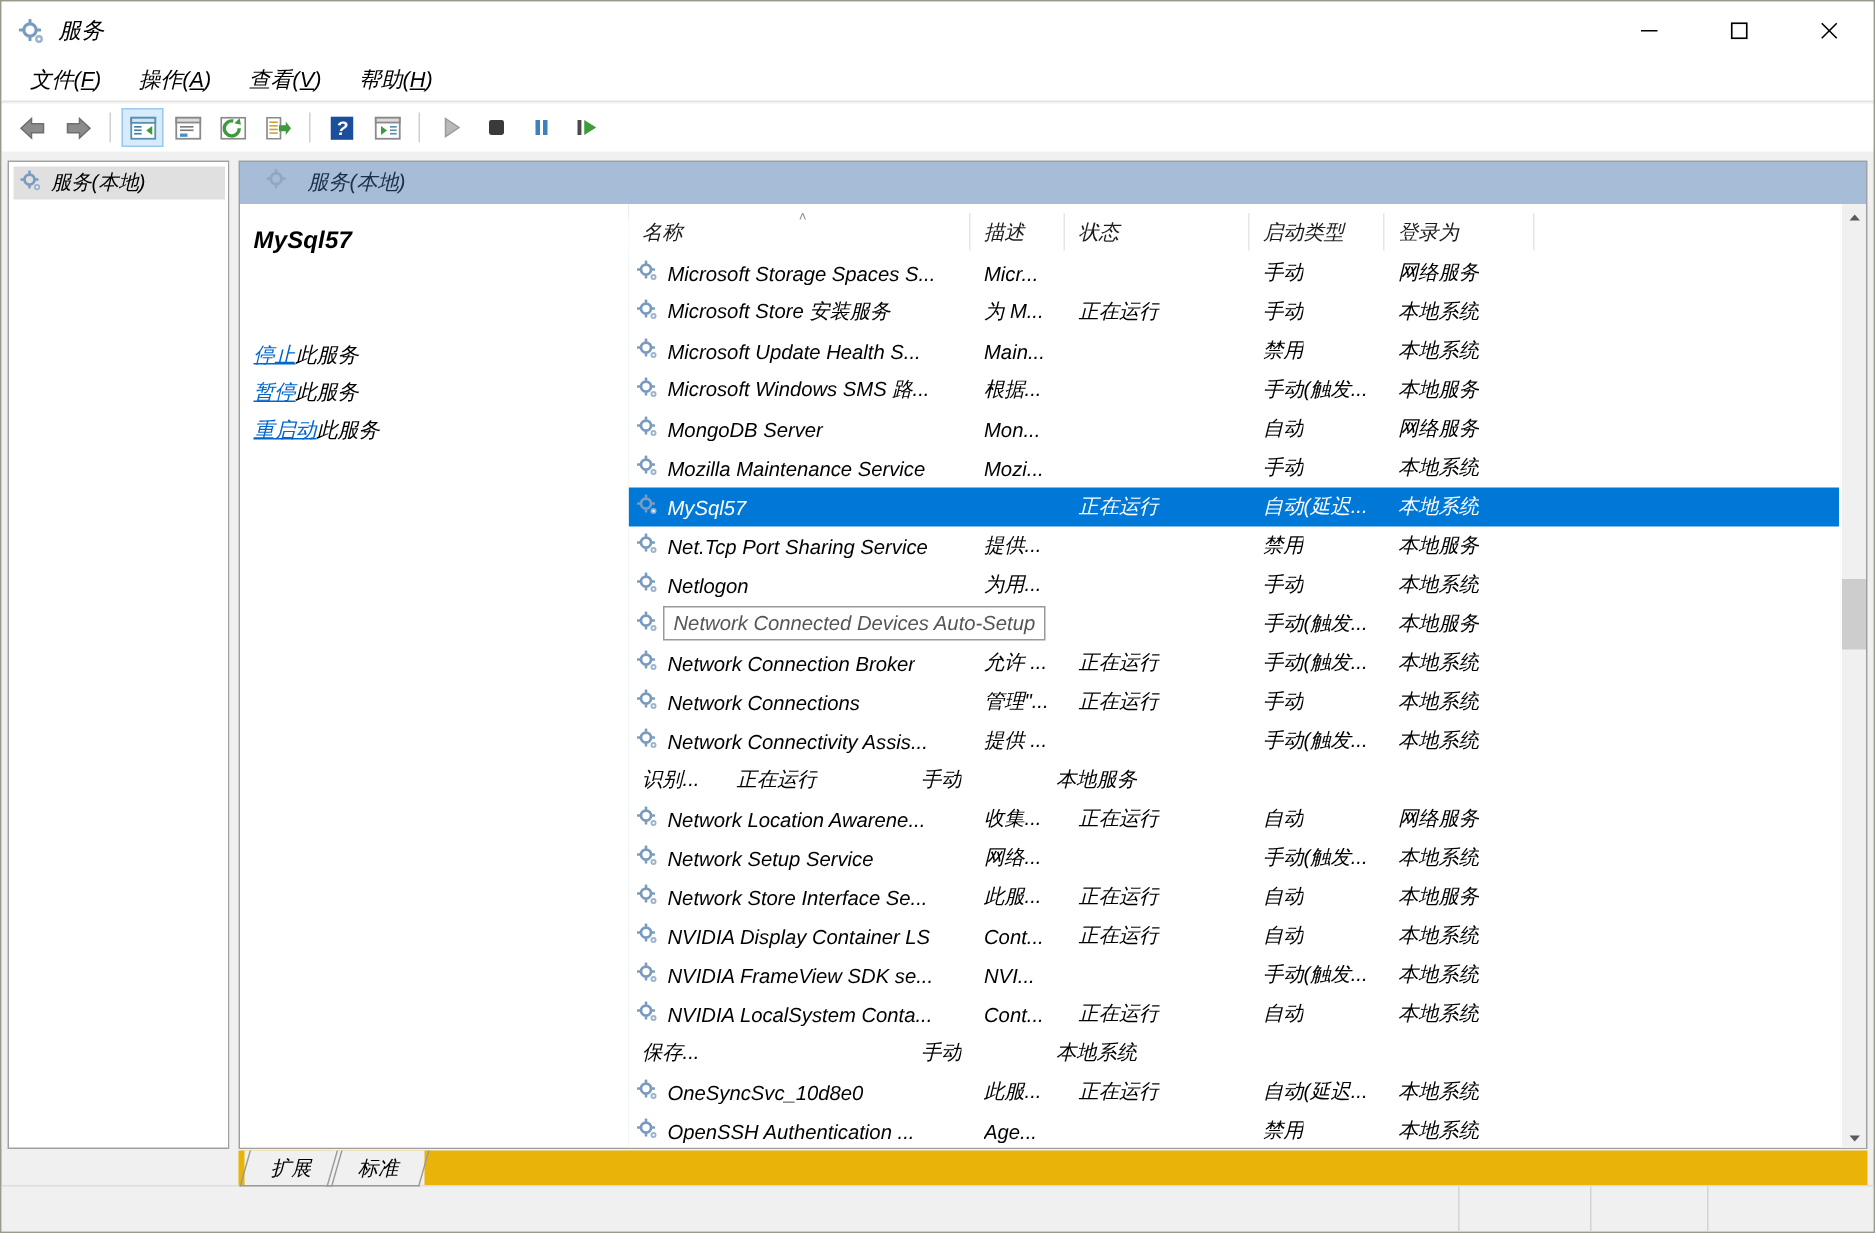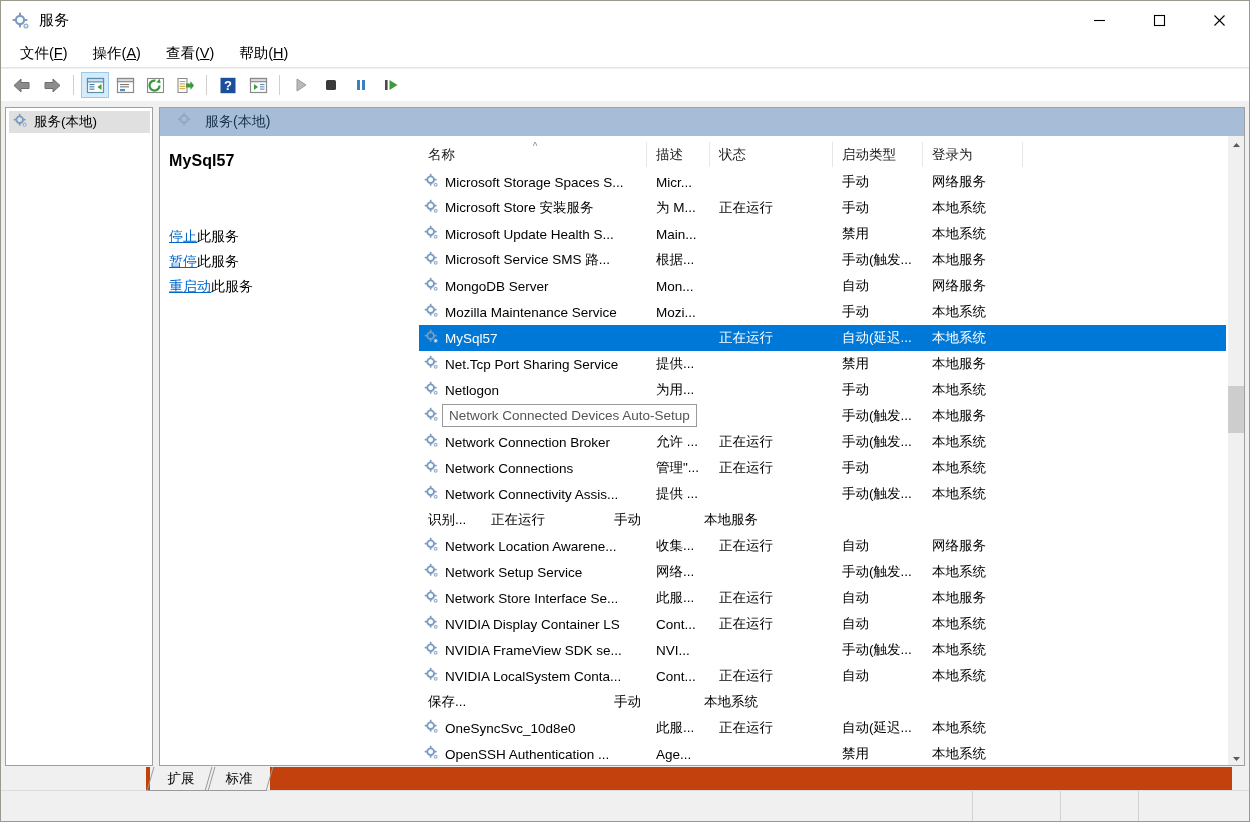--- a/index.html
+++ b/index.html
@@ -11,20 +11,21 @@
     -webkit-font-smoothing: antialiased;
   }
   * { box-sizing: border-box; }
 
   .window {
     position: relative;
     width: 1250px; height: 822px;
     background: #f0f0f0;
     border: 1px solid #9a9a8c;
     overflow: hidden;
+    font-style: italic;
   }
 
   
   .titlebar {
     position: absolute; top: 0; left: 0;
     width: 1248px; height: 39px;
     background: #ffffff;
     display: flex; align-items: center;
   }
   .title-icon {
@@ -233,23 +234,23 @@
     background: #f0f0f0; cursor: default;
   }
   .vs-arrow { font-size: 8px; color: #5a5a5a; line-height: 1; }
   .vs-thumb {
     position: absolute; left: 0; width: 17px;
     background: #cdcdcd; cursor: default;
   }
 
   
   .tabstrip {
-    position: absolute; left: 145px; top: 665px;
+    position: absolute; left: 158px; top: 665px;
     width: 1086px; height: 26px;
-    background: #c2410c;
+    background: #eab308;
   }
   .tab {
     position: absolute; top: 0; height: 24px;
     display: flex; align-items: center; justify-content: center;
     font-size: 13.5px; color: #000;
     background: #f0f0f0;
     cursor: default;
   }
   .tab .skewbox {
     position: absolute; left: 0; top: 0; right: 0; bottom: 0;
@@ -601,21 +602,21 @@
                     </g>
                     <g fill="#7a9bc0">
                       <rect x="7" y="0.8" width="2" height="2.8" rx=".5"></rect>
                       <rect x="7" y="12.4" width="2" height="2.8" rx=".5"></rect>
                       <rect x="0.8" y="7" width="2.8" height="2" rx=".5"></rect>
                       <rect x="12.4" y="7" width="2.8" height="2" rx=".5"></rect>
                     </g>
                     <circle cx="14" cy="14" r="2.4" fill="#9ab4cf"></circle>
                     <circle cx="14" cy="14" r="0.9" fill="#fff"></circle>
                   </svg></span>
-                <span class="cell-txt">Microsoft Service SMS 路...</span>
+                <span class="cell-txt">Microsoft Windows SMS 路...</span>
               </div>
               <div class="cell" style="width: 63px;">
                 <span class="cell-txt">根据...</span>
               </div>
               <div class="cell" style="width: 123px;">
                 <span class="cell-txt"></span>
               </div>
               <div class="cell" style="width: 90px;">
                 <span class="cell-txt">手动(触发...</span>
               </div>

